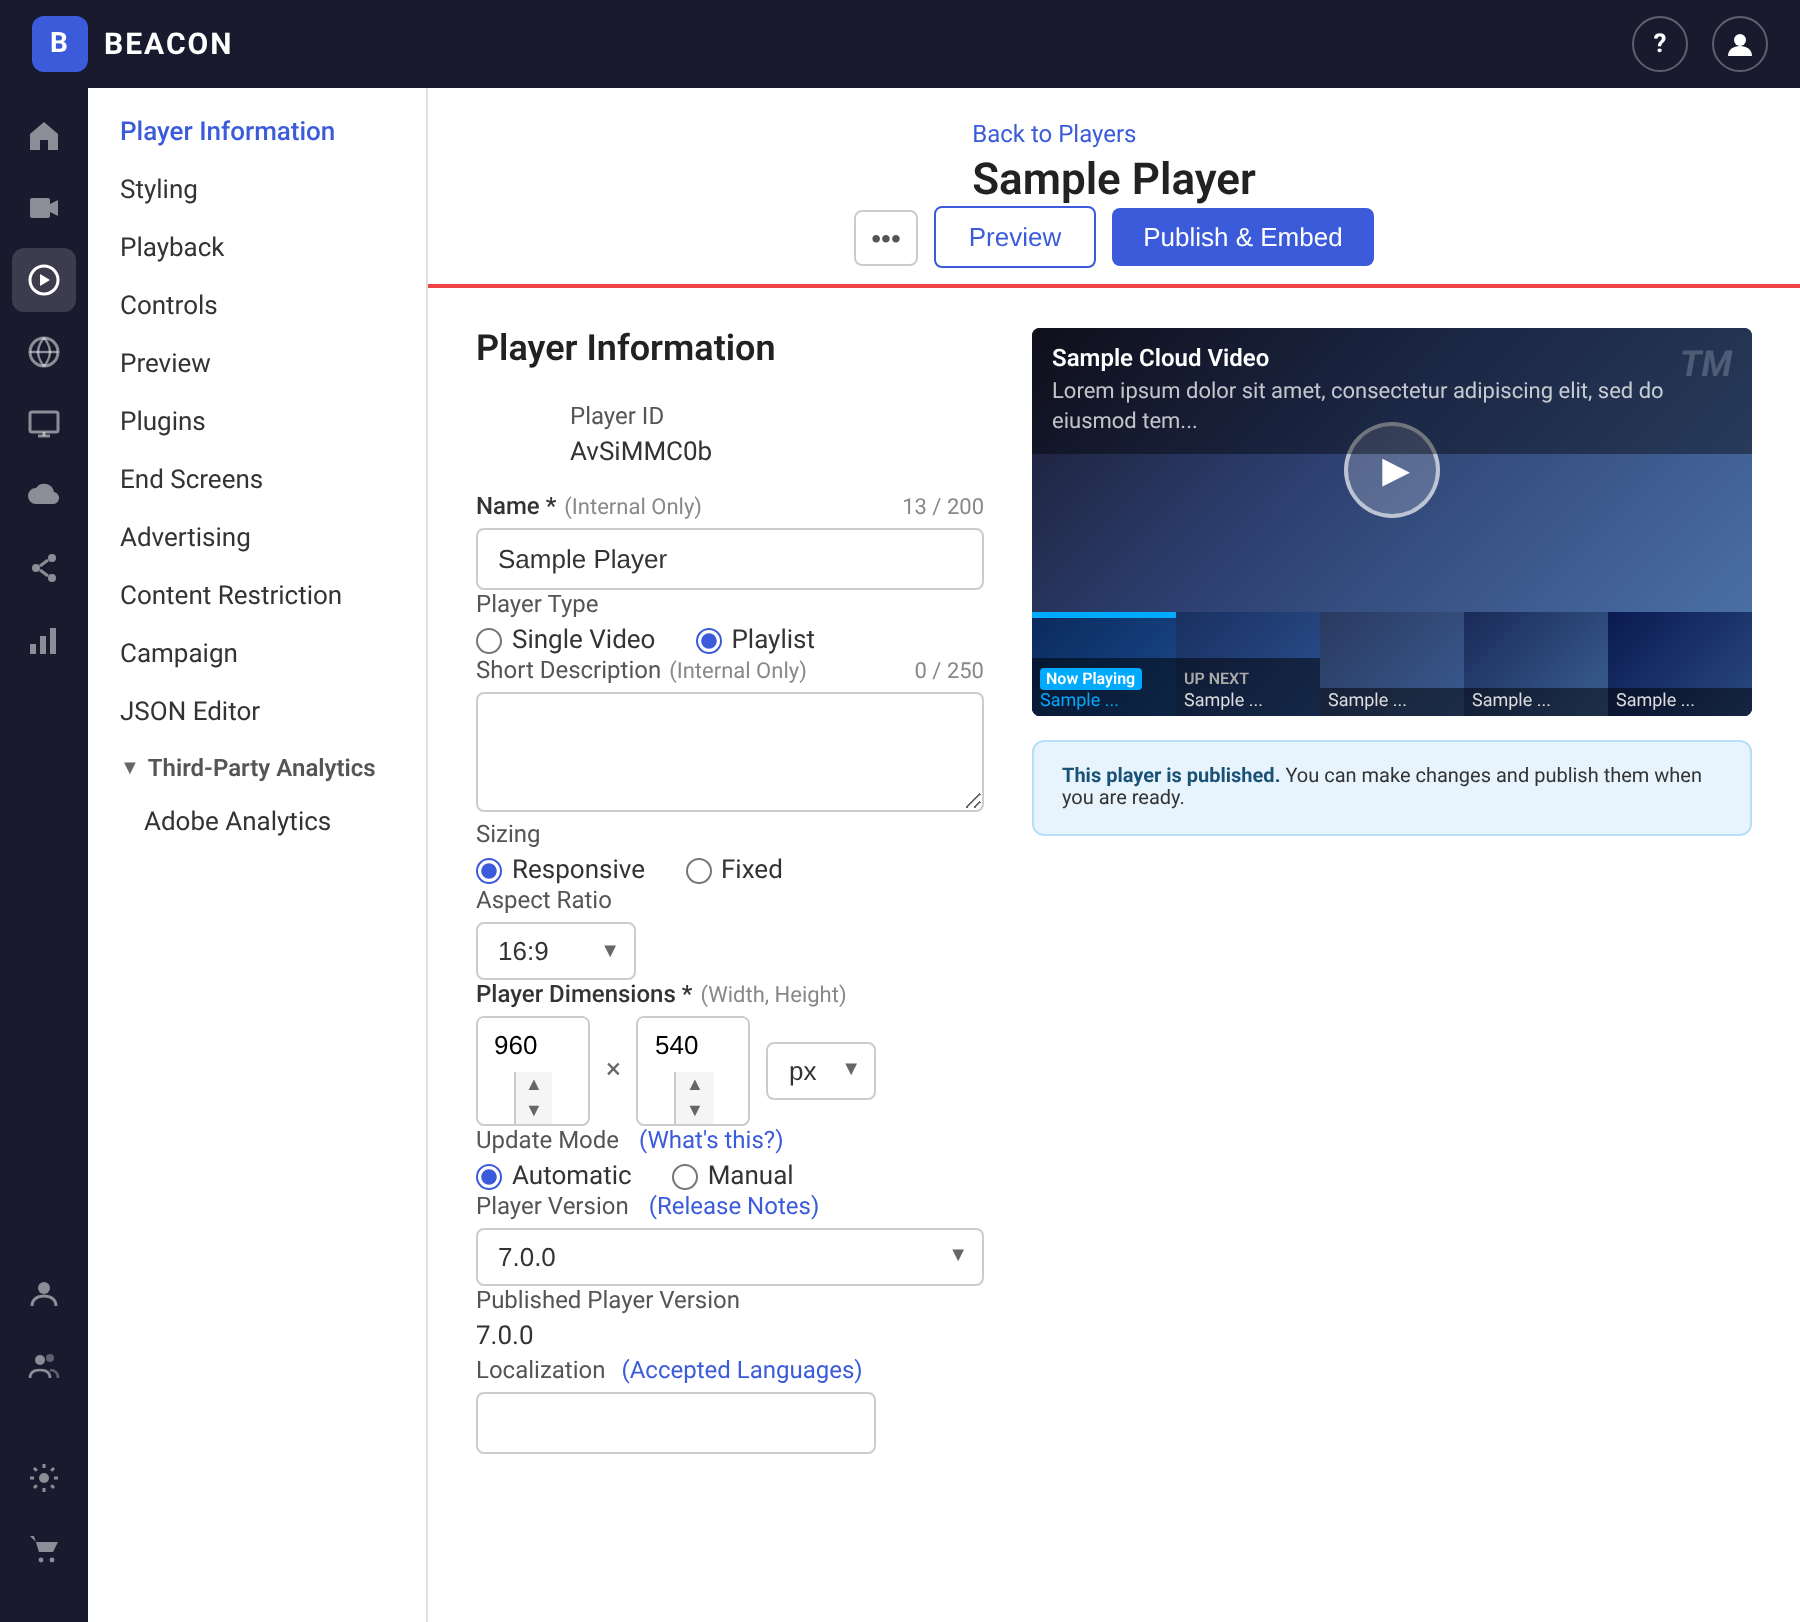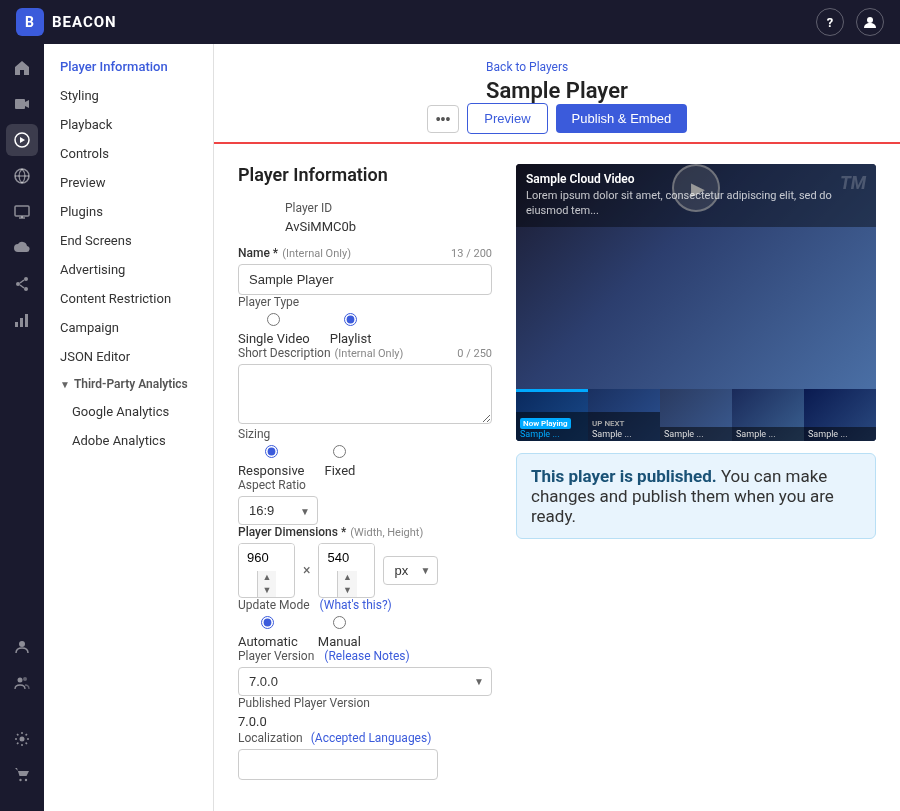--- a/index.html
+++ b/index.html
@@ -54,42 +54,42 @@
     .field-label .required { color: #333; font-weight: 500; }
     .field-label .internal { color: #888; font-size: 11px; }
     .field-label .char-count { margin-left: auto; color: #888; font-size: 11px; }
 
     .static-value { font-size: 13px; color: #333; margin-bottom: 2px; }
 
     .text-input { width: 100%; border: 1px solid #ccc; border-radius: 4px; padding: 7px 10px; font-size: 13px; color: #333; outline: none; }
     .textarea-input { width: 100%; border: 1px solid #ccc; border-radius: 4px; padding: 7px 10px; font-size: 13px; color: #333; outline: none; resize: vertical; min-height: 60px; }
 
     .radio-group { display: flex; align-items: center; gap: 20px; margin-top: 4px; }
-    .radio-item { display: flex; align-items: center; gap: 5px; cursor: pointer; font-size: 13px; flex-direction: column; }
+    .radio-item { display: flex; align-items: center; gap: 5px; cursor: pointer; font-size: 13px; }
     .radio-input { accent-color: #3b5bdb; }
 
     .select-wrapper { position: relative; display: inline-block; }
     .select-input { border: 1px solid #ccc; border-radius: 4px; padding: 6px 28px 6px 10px; font-size: 13px; color: #333; background: white; appearance: none; cursor: pointer; min-width: 80px; }
     .select-arrow { position: absolute; right: 8px; top: 50%; transform: translateY(-50%); color: #666; pointer-events: none; font-size: 10px; }
 
     .dimensions-row { display: flex; align-items: center; gap: 8px; }
     .number-input-wrapper { position: relative; display: inline-flex; align-items: center; border: 1px solid #ccc; border-radius: 4px; overflow: hidden; flex-direction: column; }
     .number-input { border: none; padding: 6px 8px; font-size: 13px; width: 55px; outline: none; }
     .number-spinners { display: flex; flex-direction: column; border-left: 1px solid #ccc; }
     .spin-btn { background: #f5f5f5; border: none; padding: 1px 5px; cursor: pointer; font-size: 9px; color: #666; line-height: 1.2; }
     .dimension-sep { color: #666; font-size: 14px; }
 
     .link-text { color: #3b5bdb; cursor: pointer; font-size: 12px; }
 
-    .info-banner { background: #e8f4fd; border: 1px solid #b8dff5; border-radius: 6px; padding: 12px 14px; font-size: 17px; color: #333; margin-top: 12px; }
+    .info-banner { background: #e8f4fd; border: 1px solid #b8dff5; border-radius: 6px; padding: 12px 14px; font-size: 10px; color: #333; margin-top: 12px; }
     .info-banner strong { color: #1a5276; }
 
     
     .video-preview { border-radius: 4px; overflow: hidden; background: #1a1a2e; position: relative; }
-    .video-main { width: 100%; height: 225px; background: linear-gradient(135deg, #1a1a2e 0%, #2c3e6e 40%, #4a6fa5 100%); position: relative; display: flex; justify-content: center; }
+    .video-main { width: 100%; height: 142px; background: linear-gradient(135deg, #1a1a2e 0%, #2c3e6e 40%, #4a6fa5 100%); position: relative; display: flex; align-items: center; justify-content: center; }
     .video-title-bar { position: absolute; top: 0; left: 0; right: 0; padding: 8px 10px; background: rgba(0,0,0,0.4); }
     .video-title-text { color: white; font-size: 12px; font-weight: 600; }
     .video-subtitle { color: rgba(255,255,255,0.75); font-size: 11px; margin-top: 2px; line-height: 1.4; }
     .video-watermark { position: absolute; right: 10px; top: 8px; color: rgba(255,255,255,0.2); font-size: 18px; font-weight: bold; font-style: italic; }
     .play-btn { width: 48px; height: 48px; background: rgba(255,255,255,0.2); border-radius: 50%; display: flex; align-items: center; justify-content: center; border: 2px solid rgba(255,255,255,0.6); }
     .play-icon { color: white; font-size: 18px; margin-left: 4px; }
 
     .video-thumbnails { display: flex; background: #1a1a2e; }
     .thumb-item { flex: 1; height: 52px; position: relative; overflow: hidden; cursor: pointer; }
     .thumb-item.active { border-top: 3px solid #00aaff; }
@@ -240,23 +240,20 @@
       <span>Campaign</span>
     </div>
     <div class="sidebar-item">
       <span>JSON Editor</span>
     </div>
     <div class="sidebar-section">
       <span class="chevron">▼</span>
       <span class="sidebar-section-label">Third-Party Analytics</span>
     </div>
     <div class="sidebar-item" style="padding-left:28px;">
-      <span>Google Analytics</span>
-    </div>
-    <div class="sidebar-item" style="padding-left:28px;">
       <span>Adobe Analytics</span>
     </div>
   </div>
 
   <div class="content">
 
     <div class="content-header">
       <div class="header-left">
         <a class="back-link">Back to Players</a>
         <div class="page-title">Sample Player</div>

